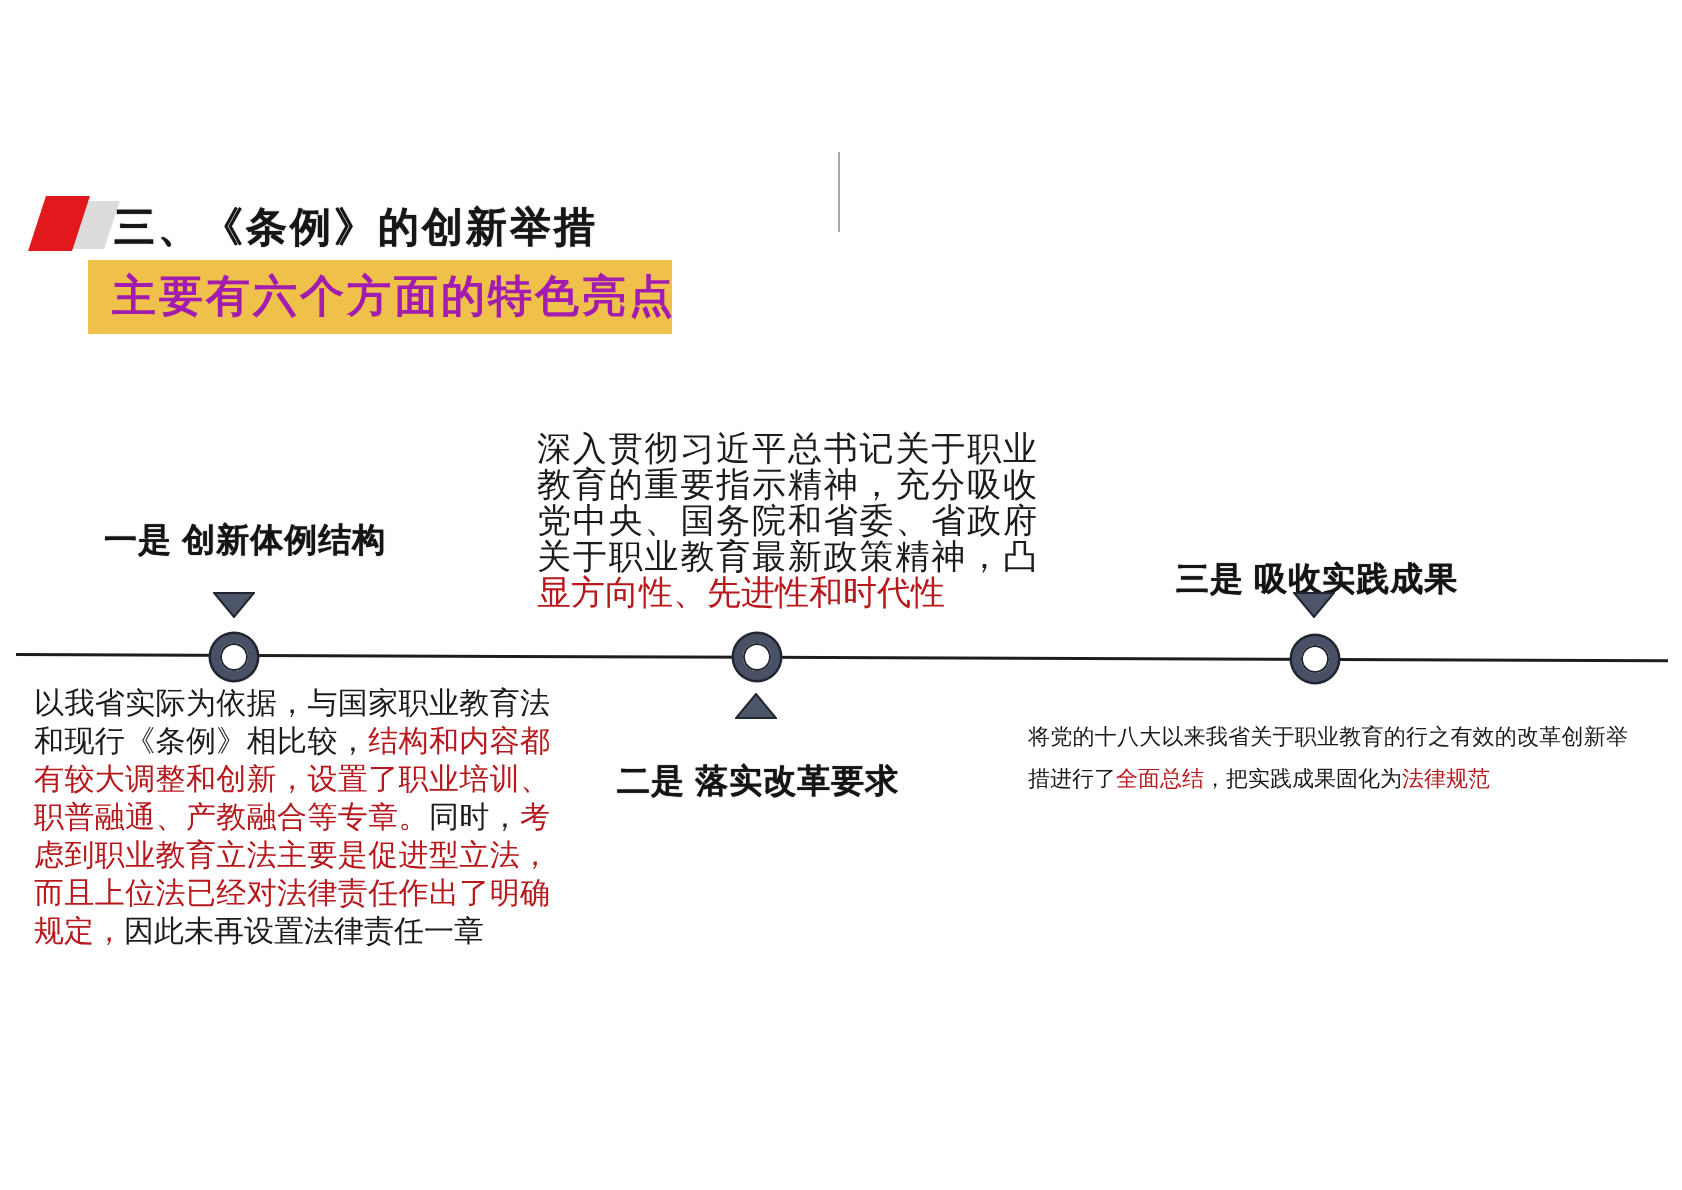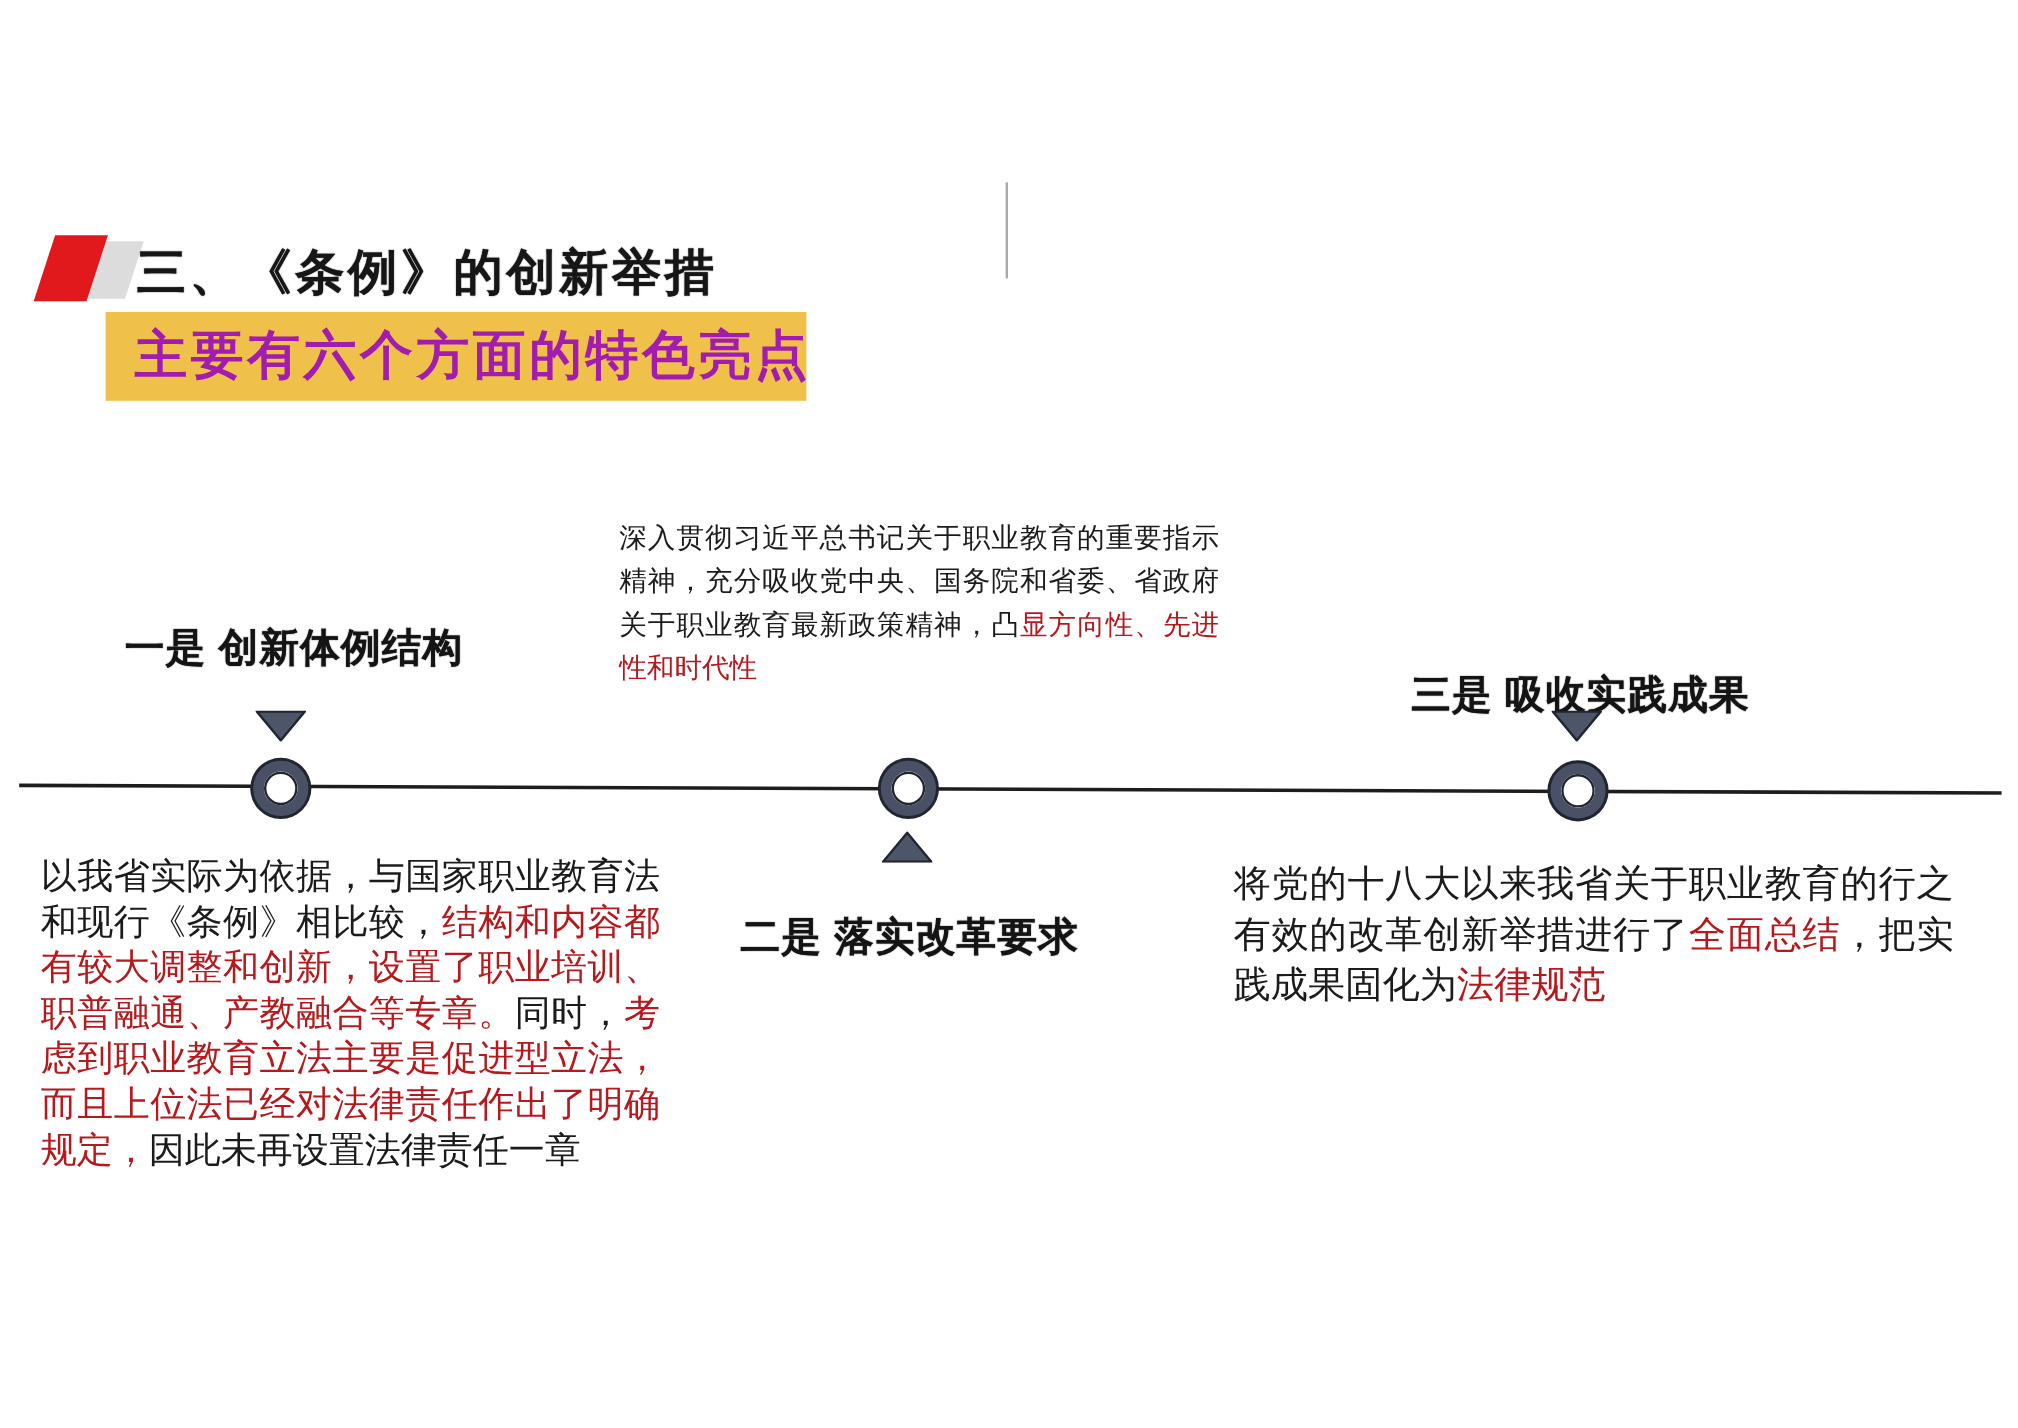--- a/index.html
+++ b/index.html
@@ -22,23 +22,23 @@
   
   .tl-line{height:3px;background:#1d1d1d;transform:rotate(0.22deg);transform-origin:left center;}
   .node-circle{width:28px;height:28px;border-radius:50%;background:#ffffff;
                border:9px solid var(--node-fill,#4a5166);
                box-shadow:0 0 0 2.5px #20252f, inset 0 0 0 2px #20252f;}
 
   
   .node-label{font-size:33px;font-weight:800;letter-spacing:1px;color:#141414;white-space:nowrap;
               text-shadow:0 0 1px #141414;}
   .para{text-align:justify;}
-  .para-mid{width:500px;font-size:23px;line-height:36px;font-weight:400;}
-  .para-left{width:516px;font-size:30px;line-height:38px;font-weight:500;margin-top:28px;}
-  .para-right{width:600px;font-size:31px;line-height:42px;font-weight:500;}
+  .para-mid{width:500px;font-size:34px;line-height:36px;font-weight:400;margin-left:21px;}
+  .para-left{width:516px;font-size:30px;line-height:38px;font-weight:500;}
+  .para-right{width:600px;font-size:22px;line-height:42px;font-weight:500;}
   .seg-black{color:#1b1b1b;}
   .seg-red{color:var(--emphasis-red,#b7181c);}
 
   .artifact-vline{width:2px;background:#8d8d8d;opacity:.75;}
 </style>
 </head>
 <body>
 
 <div class="abs artifact-vline" style="left:838px;top:152px;height:80px;"></div>
 

